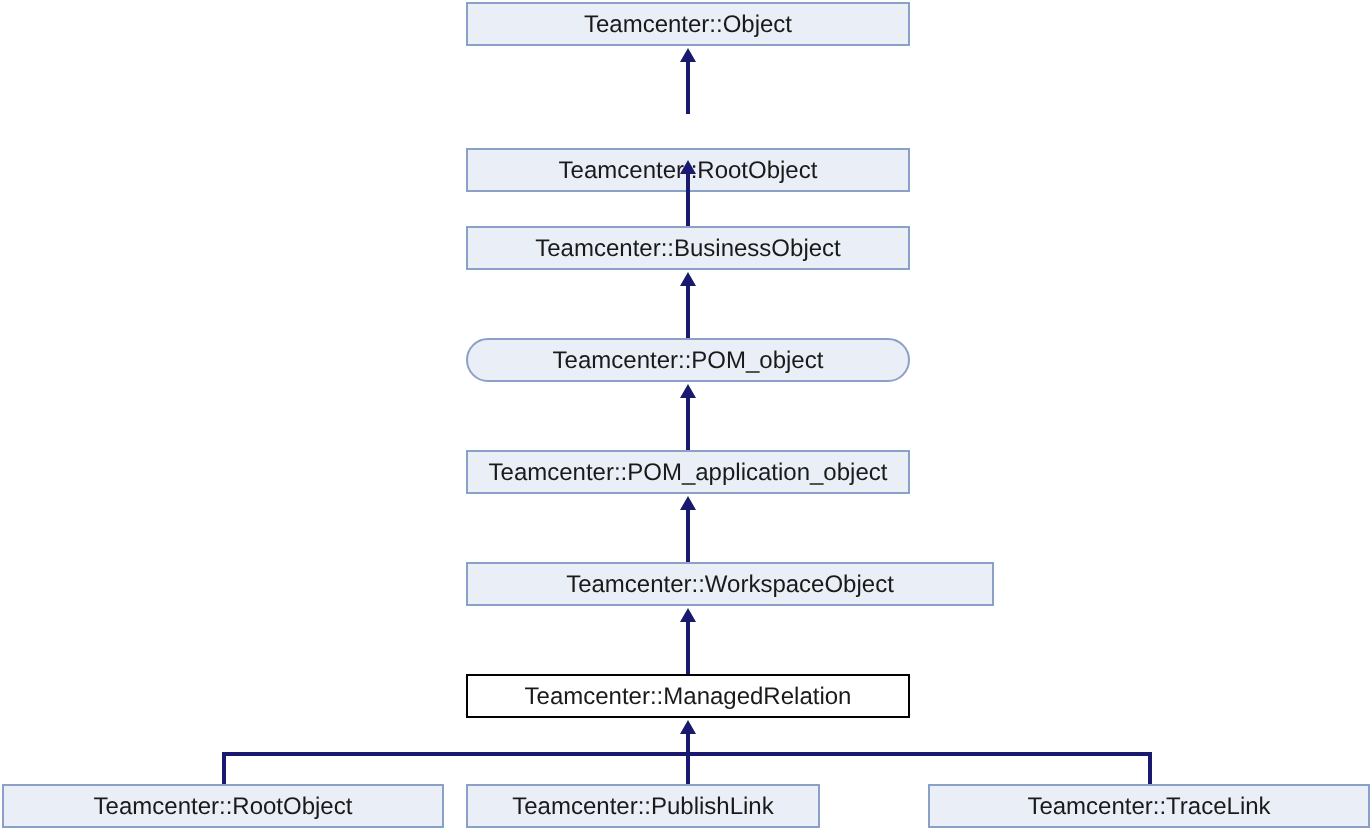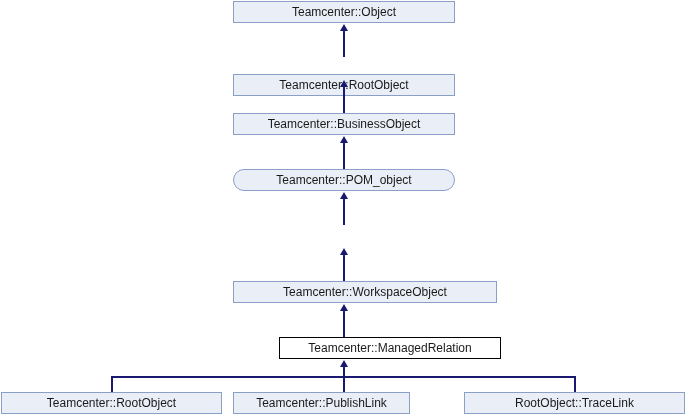--- a/index.html
+++ b/index.html
@@ -31,21 +31,20 @@
     color: var(--text);
     background: var(--node-fill);
     border: 1px solid var(--node-border);
     white-space: nowrap;
     cursor: pointer;
   }
   .node.focus {
     background: var(--focus-fill);
     border-color: var(--focus-border);
     cursor: default;
-    margin-left: 46px;
   }
   .vline {
     position: absolute;
     width: 2px;
     background: var(--edge);
   }
   .hline {
     position: absolute;
     height: 2px;
     background: var(--edge);
@@ -69,35 +68,38 @@
   </div>
   <div class="node" style="left:233px; top:57px;  width:222px;margin-top:17px;">
     <span>Teamcenter::RootObject</span>
   </div>
   <div class="node" style="left:233px; top:113px; width:222px;">
     <span>Teamcenter::BusinessObject</span>
   </div>
   <div class="node" style="left:233px; top:169px; width:222px;border-radius:11px;">
     <span>Teamcenter::POM_object</span>
   </div>
+  <div class="node" style="left:233px; top:225px; width:222px;">
+    <span>Teamcenter::POM_application_object</span>
+  </div>
   <div class="node" style="left:233px; top:281px; width:264px;">
     <span>Teamcenter::WorkspaceObject</span>
   </div>
   <div class="node focus" style="left:233px; top:337px; width:222px;">
     <span>Teamcenter::ManagedRelation</span>
   </div>
 
   <div class="node" style="left:1px;   top:392px; width:221px;">
     <span>Teamcenter::RootObject</span>
   </div>
   <div class="node" style="left:233px; top:392px; width:177px;">
     <span>Teamcenter::PublishLink</span>
   </div>
   <div class="node" style="left:464px; top:392px; width:221px;">
-    <span>RootObject::TraceLink</span>
+    <span>Teamcenter::TraceLink</span>
   </div>
 
   <div class="arrow-up" style="left:339.5px; top:24px;"></div>
   <div class="vline" style="left:342.5px; top:30px;  height:27px;"></div>
 
   <div class="arrow-up" style="left:339.5px; top:80px;"></div>
   <div class="vline" style="left:342.5px; top:86px;  height:27px;"></div>
 
   <div class="arrow-up" style="left:339.5px; top:136px;"></div>
   <div class="vline" style="left:342.5px; top:142px; height:27px;"></div>

